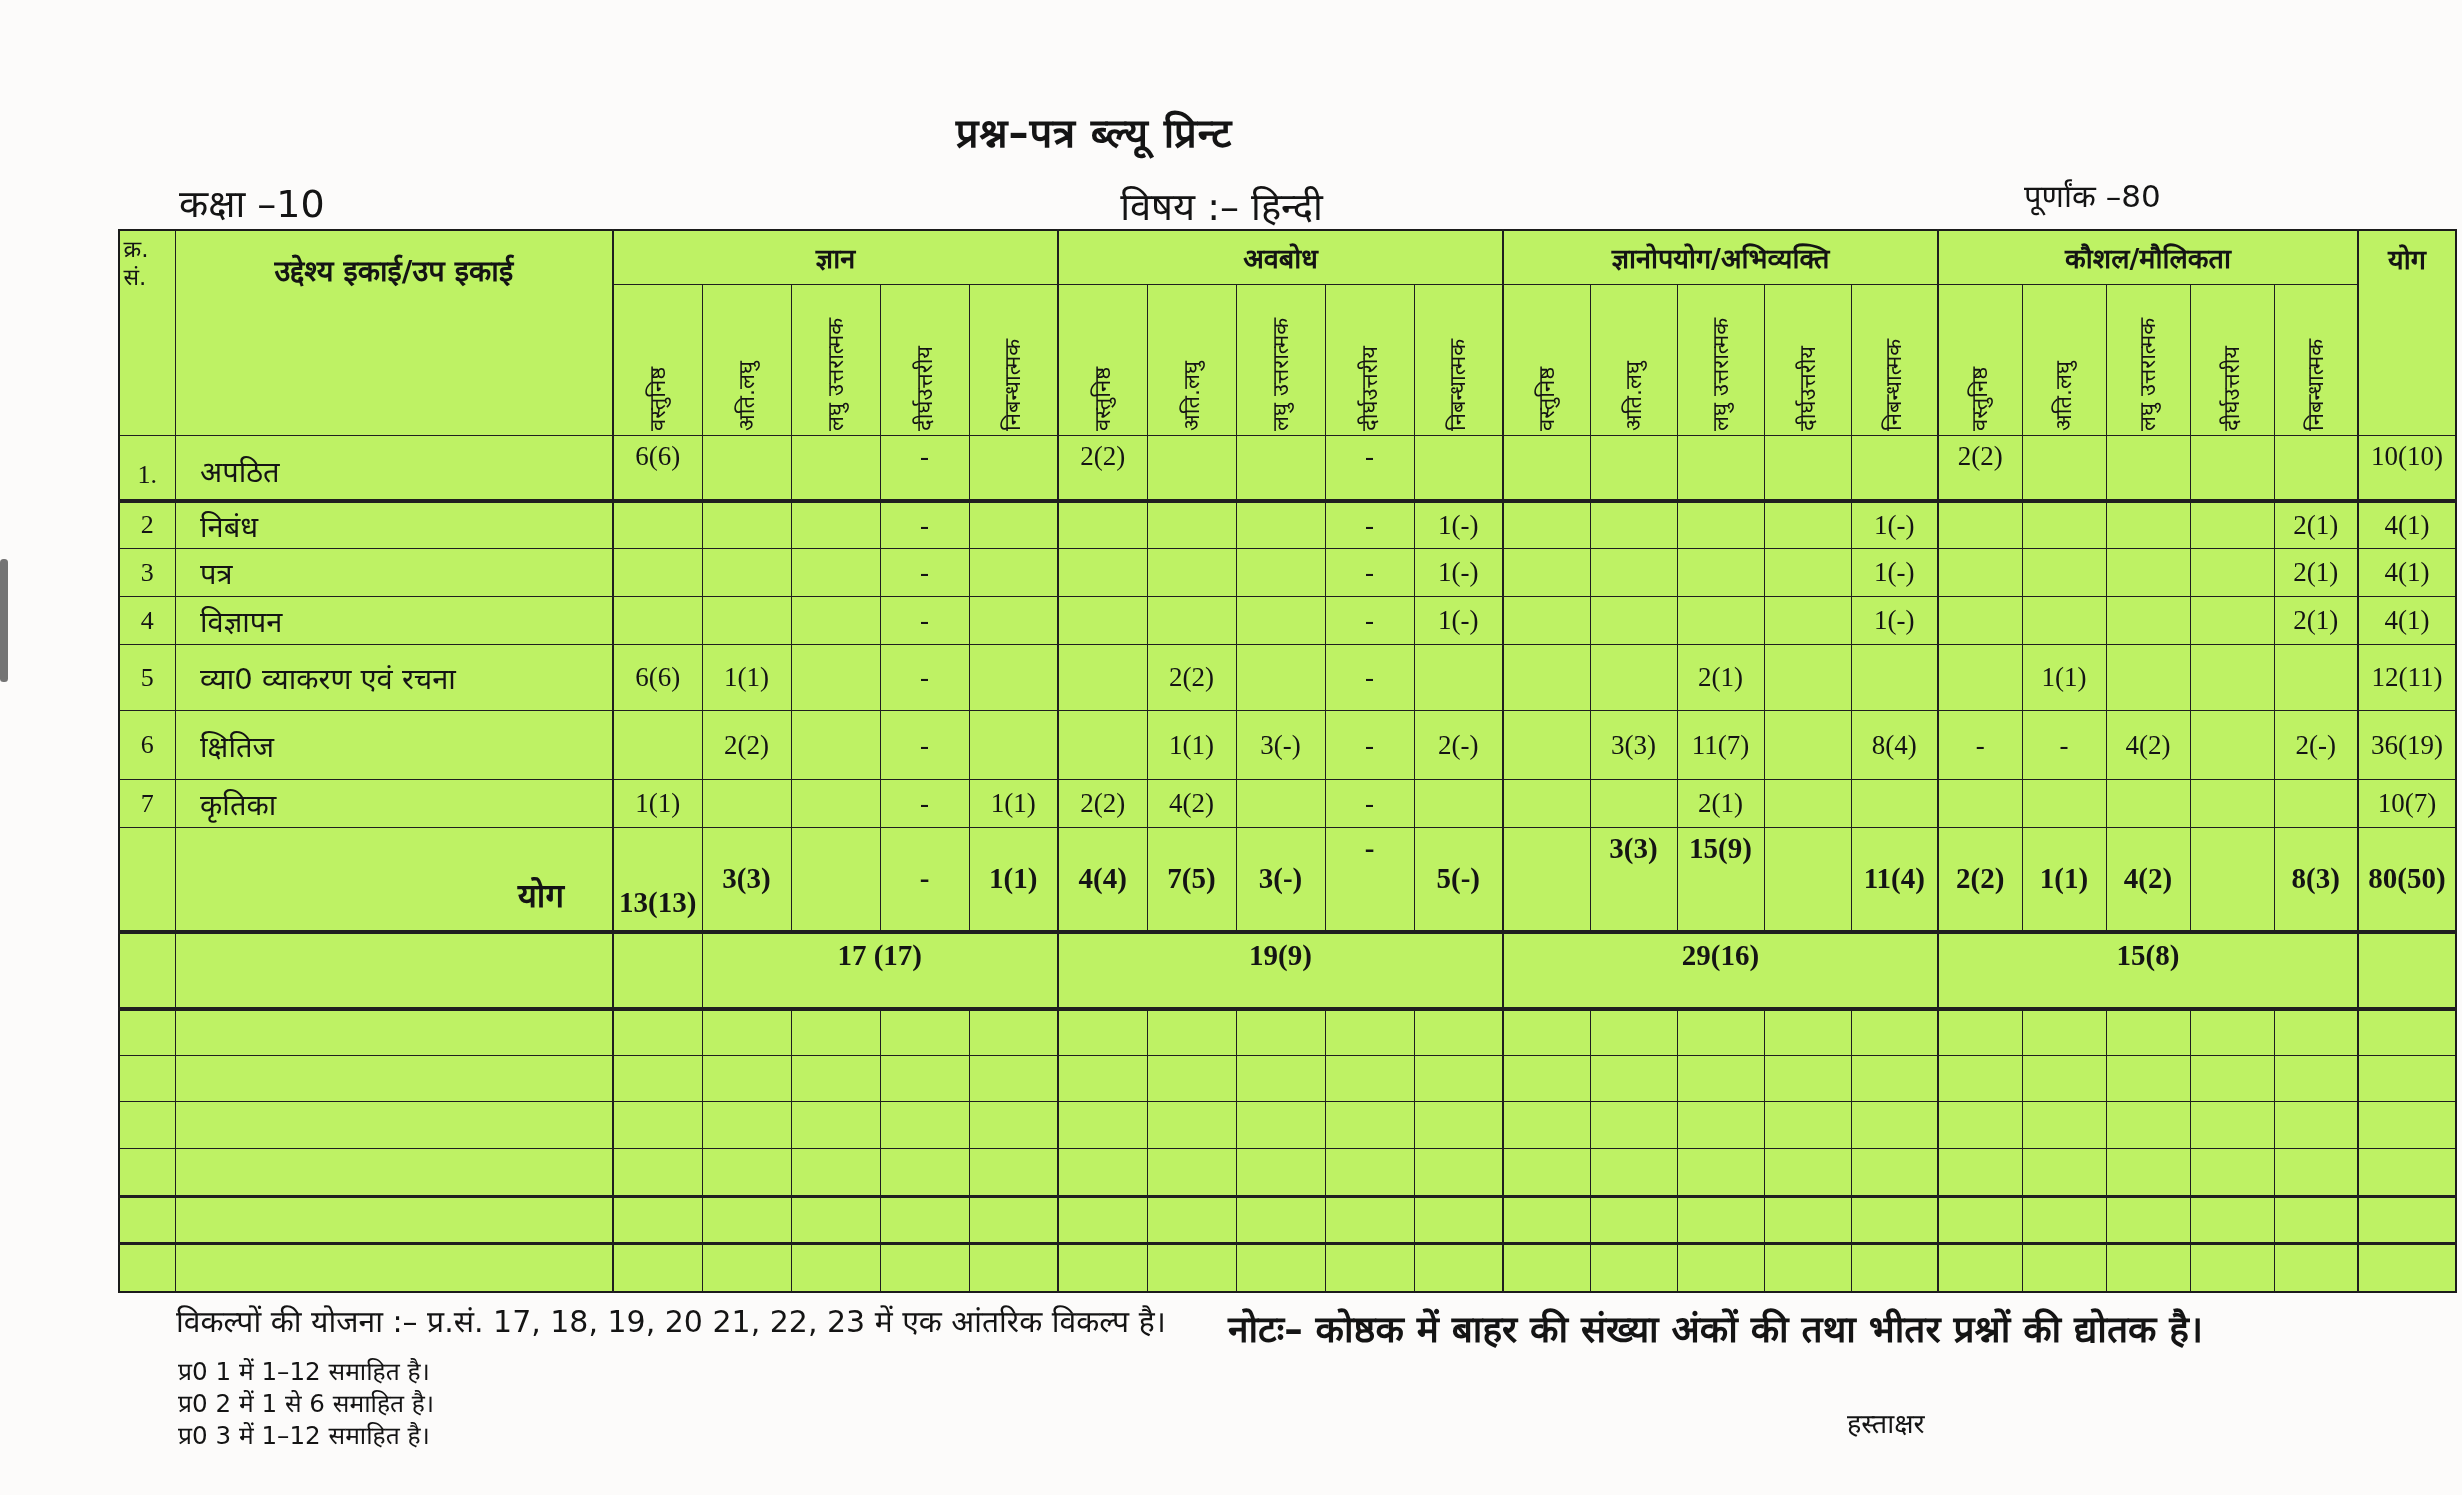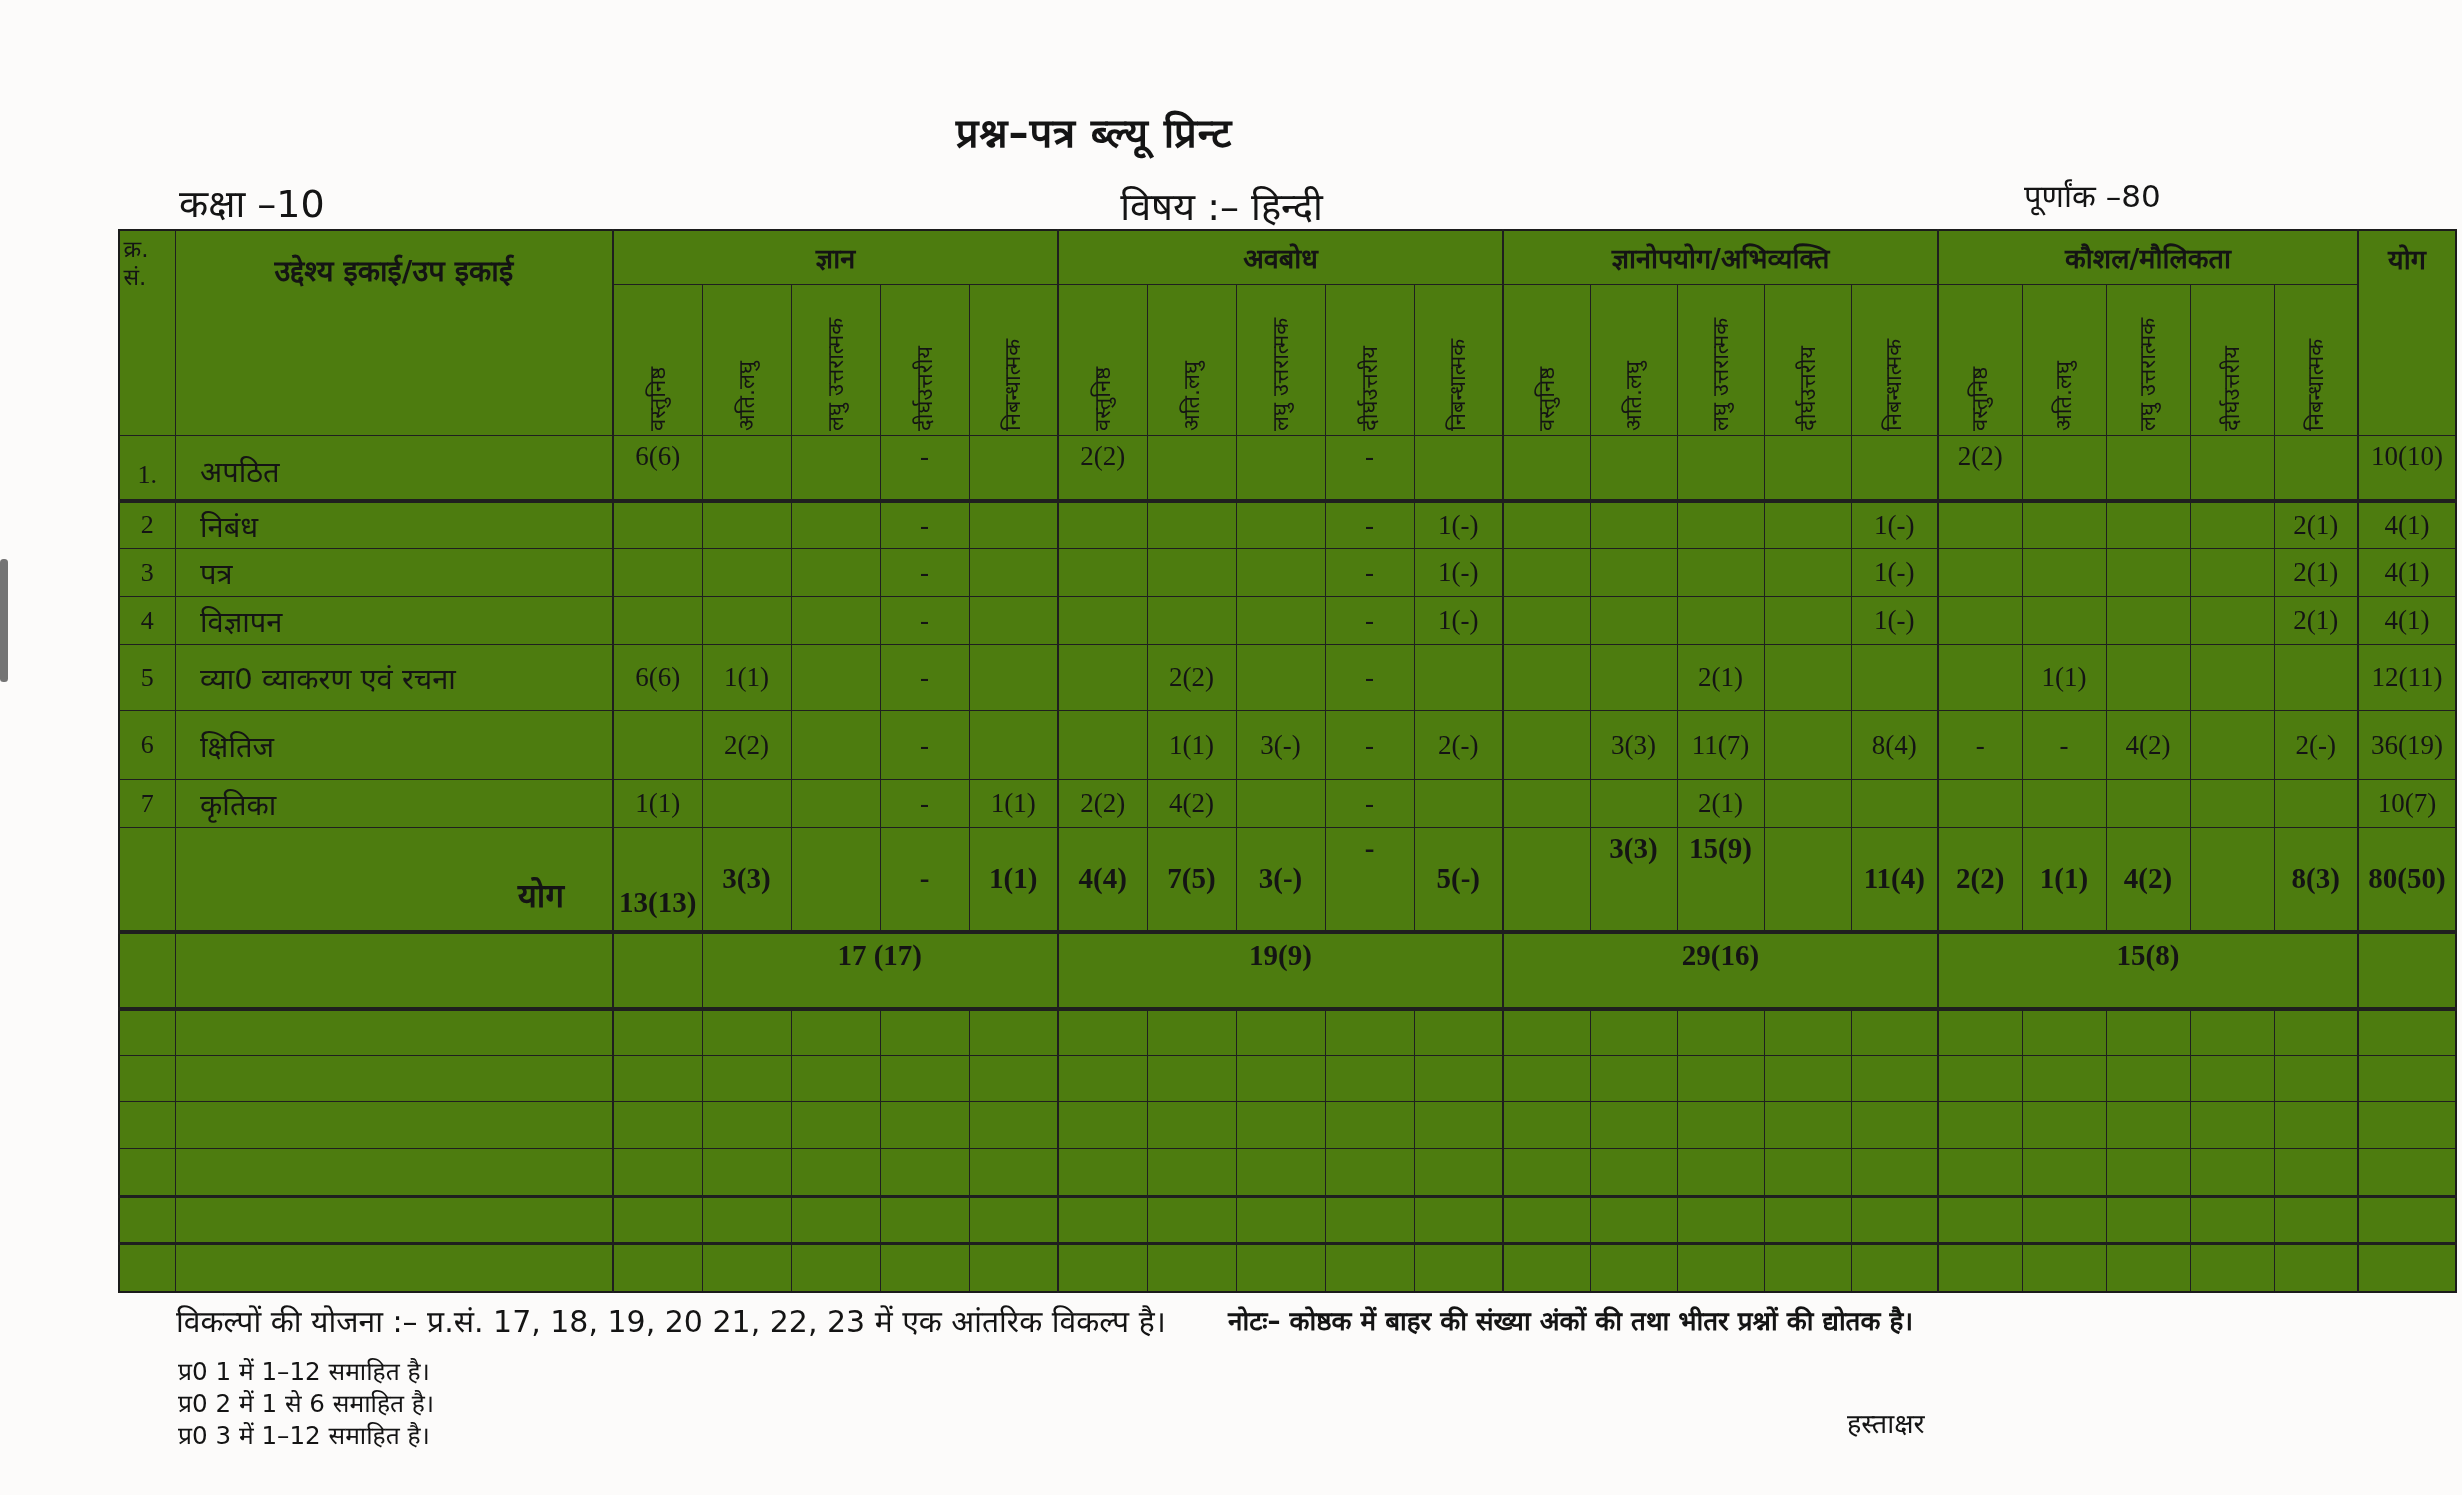--- a/index.html
+++ b/index.html
@@ -2,21 +2,21 @@
 <html style="font-size:14px"><head>
 <meta charset="utf-8">
 <style>
   html,body{margin:0;padding:0;}
   body{width:2462px;height:1495px;background:#fbfaf8;font-family:"DejaVu Sans",sans-serif;color:#141414;}
   .page{position:relative;width:2462px;height:1495px;overflow:hidden;background:#fcfbfa;}
   .title{position:absolute;left:0;top:104px;width:2188px;text-align:center;font-size:40px;font-weight:700;letter-spacing:0.9px;}
   .class-label{position:absolute;left:179px;top:176px;font-size:38px;}
   .subject-label{position:absolute;left:8px;top:179px;width:2427px;text-align:center;font-size:38px;}
   .marks-label{position:absolute;left:2024px;top:174px;font-size:31px;}
-  table.bp{position:absolute;left:118px;top:229px;border-collapse:collapse;table-layout:fixed;background:#4d7c0f;}
+  table.bp{position:absolute;left:118px;top:229px;border-collapse:collapse;table-layout:fixed;background:#bef264;}
   table.bp{border:2.6px solid #1b1b1b;}
   .bp th,.bp td{border:1.8px solid #1f1f1f;padding:0;overflow:hidden;}
   .bp th{font-weight:700;vertical-align:middle;}
   .bp .corner{vertical-align:top;text-align:left;font-weight:400;font-size:23px;padding:3.5px 3.5px;line-height:1.25;}
   .bp .unit-h{vertical-align:top;text-align:center;font-size:29px;padding-top:19px;}
   .bp .group-h{font-size:27px;height:53px;text-align:center;}
   .bp .yog-h{vertical-align:top;text-align:center;font-size:27px;padding-top:8.8px;}
   .bp th.sub{position:relative;font-weight:400;}
   .rot{position:absolute;left:50%;top:50%;width:142px;transform:translate(-50%,-50%) rotate(-90deg);font-size:22px;line-height:1.12;text-align:left;white-space:normal;}
   .bp td{text-align:center;vertical-align:middle;font-family:"Liberation Serif",serif;font-size:27px;}
@@ -29,21 +29,21 @@
   .bp tr.trow td.vbot{vertical-align:bottom;padding-bottom:10.6px;}
   .bp tr.trow td.yoglabel{font-family:"DejaVu Sans",sans-serif;text-align:right;padding-right:48px;font-size:33px;vertical-align:bottom;padding-bottom:12.3px;}
   .bp tr.gtrow td{font-weight:700;font-size:29px;vertical-align:top;padding-top:5.3px;}
   .bp .gb{border-left-width:2.6px;}
   .bp tr.thick-b td, .bp tr.thick-b th{border-bottom-width:4.4px;}
   .bp tr.thick-t td{border-top-width:3.5px;}
   .bp thead tr.gr th{border-bottom-width:1.8px;}
   .notes-plan{position:absolute;left:176px;top:1300px;font-size:30px;font-weight:400;}
   .note-q{position:absolute;left:178px;font-size:24.6px;}
   .q1{top:1354px;} .q2{top:1386px;} .q3{top:1418px;}
-  .bracket-note{position:absolute;left:1228px;top:1302px;font-size:26px;font-weight:700;}
+  .bracket-note{position:absolute;left:1228px;top:1302px;font-size:37px;font-weight:700;}
   .signature{position:absolute;left:1847px;top:1404px;font-size:27px;}
   .smudge{position:absolute;left:0;top:559px;width:8px;height:123px;background:#3a3a3a;border-radius:3.5px;opacity:.7;}
 </style>
 </head>
 <body>
 
 <div class="page">
   <div class="title">प्रश्न–पत्र ब्ल्यू प्रिन्ट</div>
   <div class="class-label">कक्षा –10</div>
   <div class="subject-label">विषय :– हिन्दी</div>

